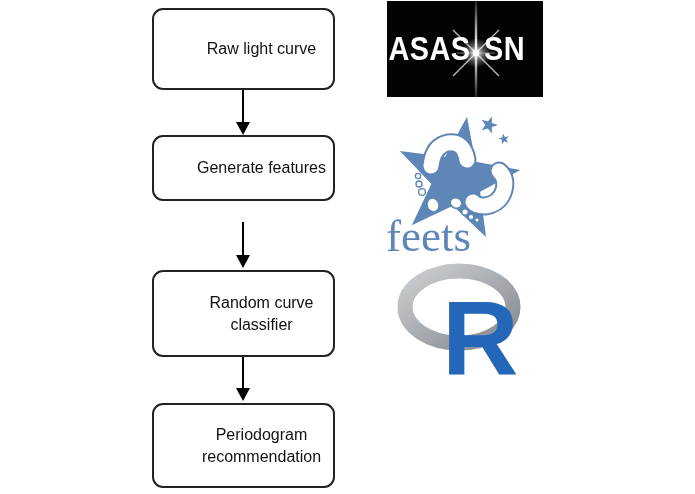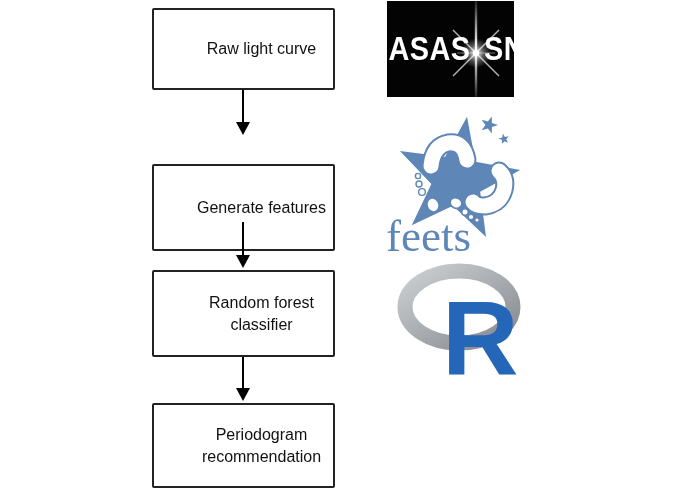--- a/index.html
+++ b/index.html
@@ -7,52 +7,52 @@
     width:695px;height:494px;position:relative;overflow:hidden;
     background:var(--background,#fff);
     font-family:"Liberation Sans",sans-serif;
   }
   .stage{position:absolute;inset:0;}
 
   
   .flowbox{
     position:absolute;left:152px;width:183px;
     border:2px solid var(--box-border,#222);
-    border-radius:2px;background:#fff;
+    border-radius:11px;background:#fff;
     display:flex;align-items:center;justify-content:center;
     box-sizing:border-box;
     padding-left:36px;
   }
   .flowbox .box-label{
     font-size:16px;line-height:1.35;color:#111;text-align:center;
     white-space:pre-line;
   }
   .box1{top:8px;height:82px;}
-  .box2{top:135px;height:87px;margin-top:29px;}
+  .box2{top:135px;height:66px;}
   .box3{top:270px;height:87px;}
   .box4{top:403px;height:85px;align-items:center;}
 
   
   .arrow{
     position:absolute;left:236px;width:14px;
     display:flex;flex-direction:column;align-items:center;
   }
   .arrow1{top:90px;height:45px;}
   .arrow2{top:222px;height:46px;}
   .arrow3{top:357px;height:44px;}
   .arrow-line{width:2px;flex:1;background:var(--arrow,#000);}
   .arrow-head{
     width:0;height:0;
     border-left:7px solid transparent;border-right:7px solid transparent;
     border-top:13px solid var(--arrow,#000);
   }
 
   
   .asassn{
-    position:absolute;left:387px;top:1px;width:127px;height:96px;
+    position:absolute;left:387px;top:1px;width:156px;height:96px;
     overflow:hidden;
   }
   .asassn .burst{position:absolute;left:0;top:0;}
   .asassn .logo-text{
     position:absolute;top:50%;color:#fff;font-weight:700;
     font-size:34px;letter-spacing:.5px;white-space:nowrap;
   }
   .asassn .asas{right:calc(100% - 83px);transform-origin:right center;transform:translateY(-52%) scaleX(.85);}
   .asassn .snn{left:97px;transform-origin:left center;transform:translateY(-52%) scaleX(.85);}
 
@@ -77,21 +77,21 @@
   <div class="flowbox box2">
     <span class="box-label">Generate features</span>
   </div>
 
   <div class="arrow arrow2">
     <div class="arrow-line"></div>
     <div class="arrow-head"></div>
   </div>
 
   <div class="flowbox box3">
-    <span class="box-label">Random forest
+    <span class="box-label">Random curve
 classifier</span>
   </div>
 
   <div class="arrow arrow3">
     <div class="arrow-line"></div>
     <div class="arrow-head"></div>
   </div>
 
   <div class="flowbox box4">
     <span class="box-label">Periodogram

